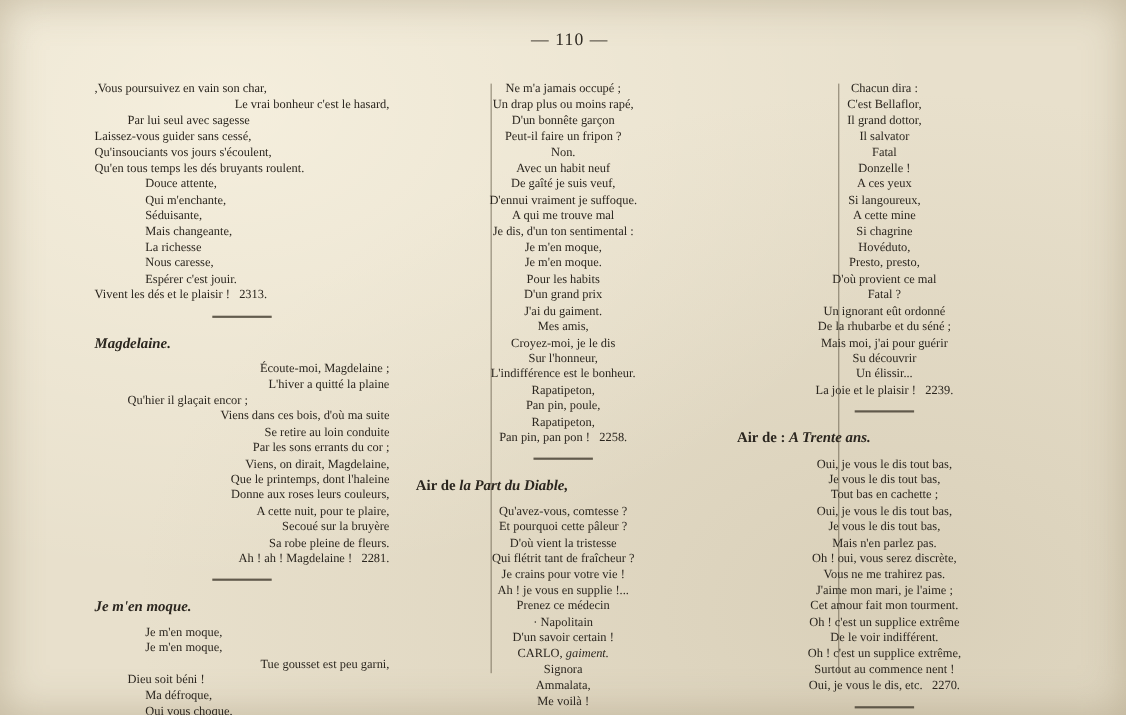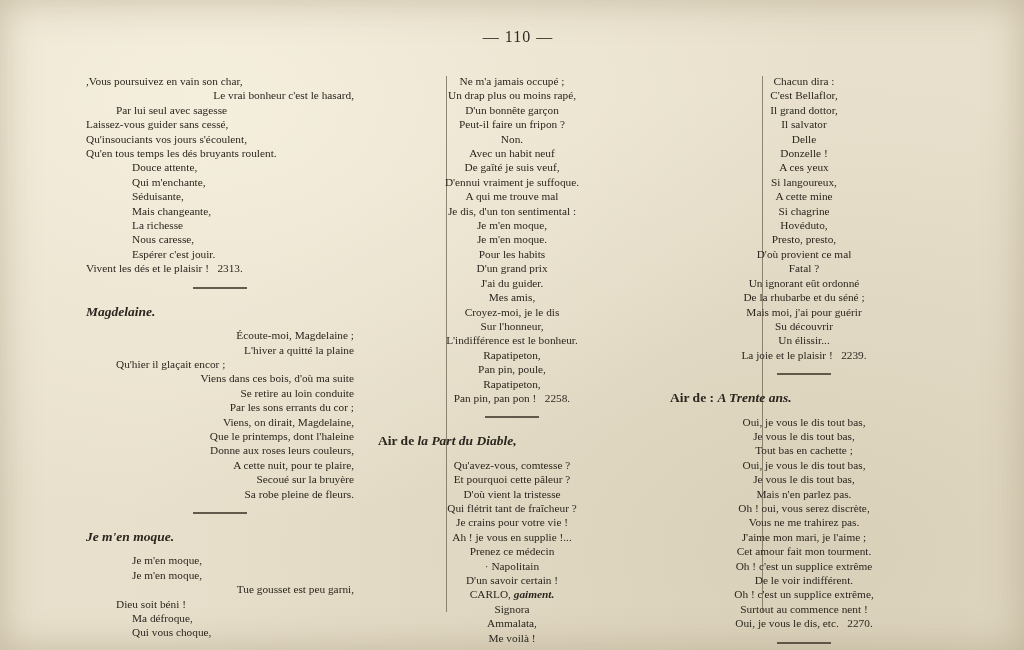--- a/index.html
+++ b/index.html
@@ -84,21 +84,21 @@
     margin: 16px 0 9px 0;
   }
   .song-title .roman { font-style: normal; }
   .divider {
     width: 54px;
     height: 2px;
     background: #4a4336;
     margin: 11px auto 12px auto;
     opacity: .85;
   }
-  .ital { font-style: italic; font-weight: bold; }
+  .ital { font-style: italic; }
 </style>
 </head>
 <body>
 
 <div class="page">
   <div class="paper-edge"></div>
 
   <div class="page-number">— 110 —</div>
 
   <div class="columns">
@@ -130,20 +130,21 @@
           <div class="line l indent2">Qu'hier il glaçait encor ;</div>
           <div class="line l indent1">Viens dans ces bois, d'où ma suite</div>
           <div class="line l indent1">Se retire au loin conduite</div>
           <div class="line l indent1">Par les sons errants du cor ;</div>
           <div class="line l indent1">Viens, on dirait, Magdelaine,</div>
           <div class="line l indent1">Que le printemps, dont l'haleine</div>
           <div class="line l indent1">Donne aux roses leurs couleurs,</div>
           <div class="line l indent1">A cette nuit, pour te plaire,</div>
           <div class="line l indent1">Secoué sur la bruyère</div>
           <div class="line l indent1">Sa robe pleine de fleurs.</div>
+          <div class="line l indent1">Ah ! ah ! Magdelaine !   2281.</div>
         </div>
         <div class="divider"></div>
         <div class="song-title"><span>Je m'en moque.</span></div>
         <div class="block">
           <div class="line l indent3">Je m'en moque,</div>
           <div class="line l indent3">Je m'en moque,</div>
           <div class="line l indent1">Tue gousset est peu garni,</div>
           <div class="line l indent2">Dieu soit béni !</div>
           <div class="line l indent3">Ma défroque,</div>
           <div class="line l indent3">Qui vous choque,</div>
@@ -158,21 +159,21 @@
           <div class="line c">Non.</div>
           <div class="line c">Avec un habit neuf</div>
           <div class="line c">De gaîté je suis veuf,</div>
           <div class="line c">D'ennui vraiment je suffoque.</div>
           <div class="line c">A qui me trouve mal</div>
           <div class="line c">Je dis, d'un ton sentimental :</div>
           <div class="line c">Je m'en moque,</div>
           <div class="line c">Je m'en moque.</div>
           <div class="line c">Pour les habits</div>
           <div class="line c">D'un grand prix</div>
-          <div class="line c">J'ai du guider.</div>
+          <div class="line c">J'ai du gaiment.</div>
           <div class="line c">Mes amis,</div>
           <div class="line c">Croyez-moi, je le dis</div>
           <div class="line c">Sur l'honneur,</div>
           <div class="line c">L'indifférence est le bonheur.</div>
           <div class="line c">Rapatipeton,</div>
           <div class="line c">Pan pin, poule,</div>
           <div class="line c">Rapatipeton,</div>
           <div class="line c">Pan pin, pan pon !   2258.</div>
         </div>
         <div class="divider"></div>
@@ -192,21 +193,21 @@
           <div class="line c">Ammalata,</div>
           <div class="line c">Me voilà !</div>
         </div>
       </div>
     <div class="col right">
         <div class="block">
           <div class="line c">Chacun dira :</div>
           <div class="line c">C'est Bellaflor,</div>
           <div class="line c">Il grand dottor,</div>
           <div class="line c">Il salvator</div>
-          <div class="line c">Delle</div>
+          <div class="line c">Fatal</div>
           <div class="line c">Donzelle !</div>
           <div class="line c">A ces yeux</div>
           <div class="line c">Si langoureux,</div>
           <div class="line c">A cette mine</div>
           <div class="line c">Si chagrine</div>
           <div class="line c">Hovéduto,</div>
           <div class="line c">Presto, presto,</div>
           <div class="line c">D'où provient ce mal</div>
           <div class="line c">Fatal ?</div>
           <div class="line c">Un ignorant eût ordonné</div>

